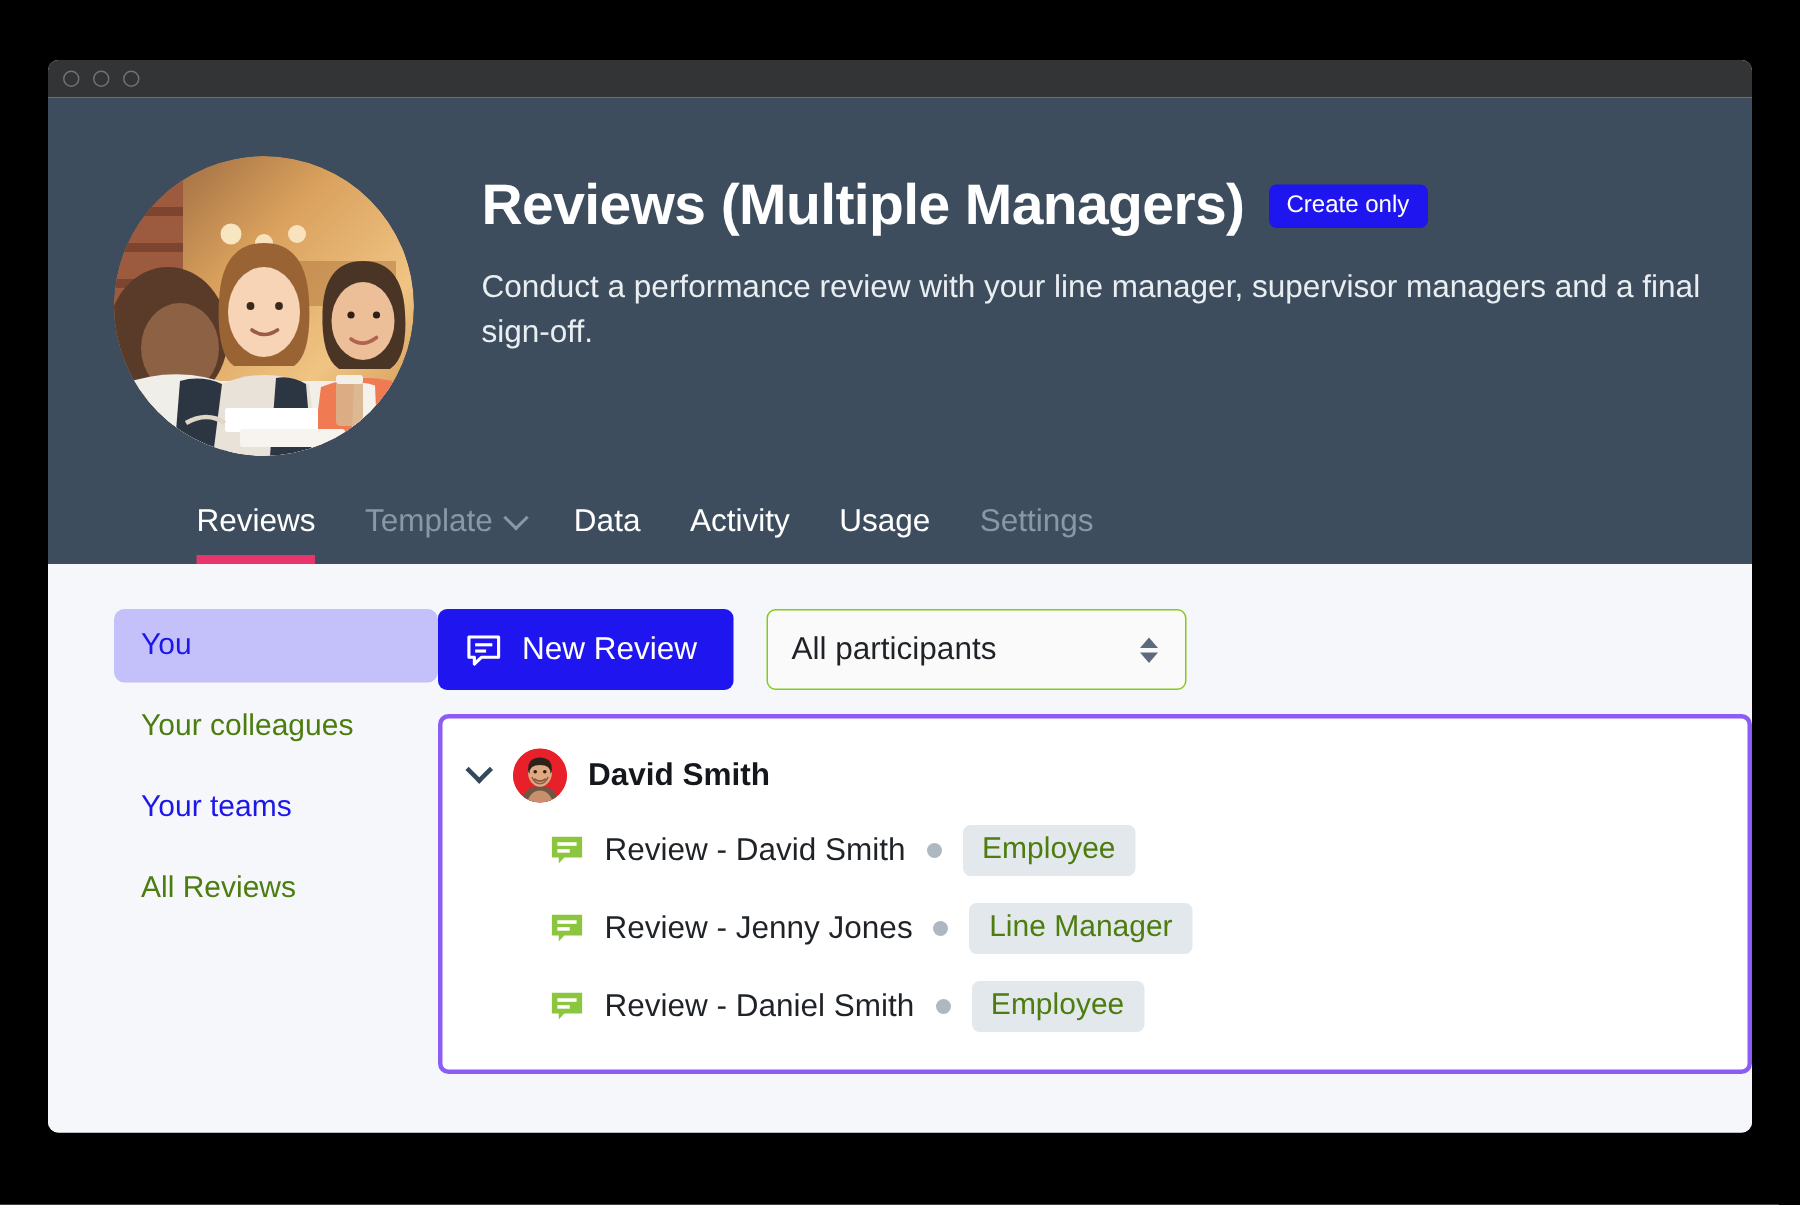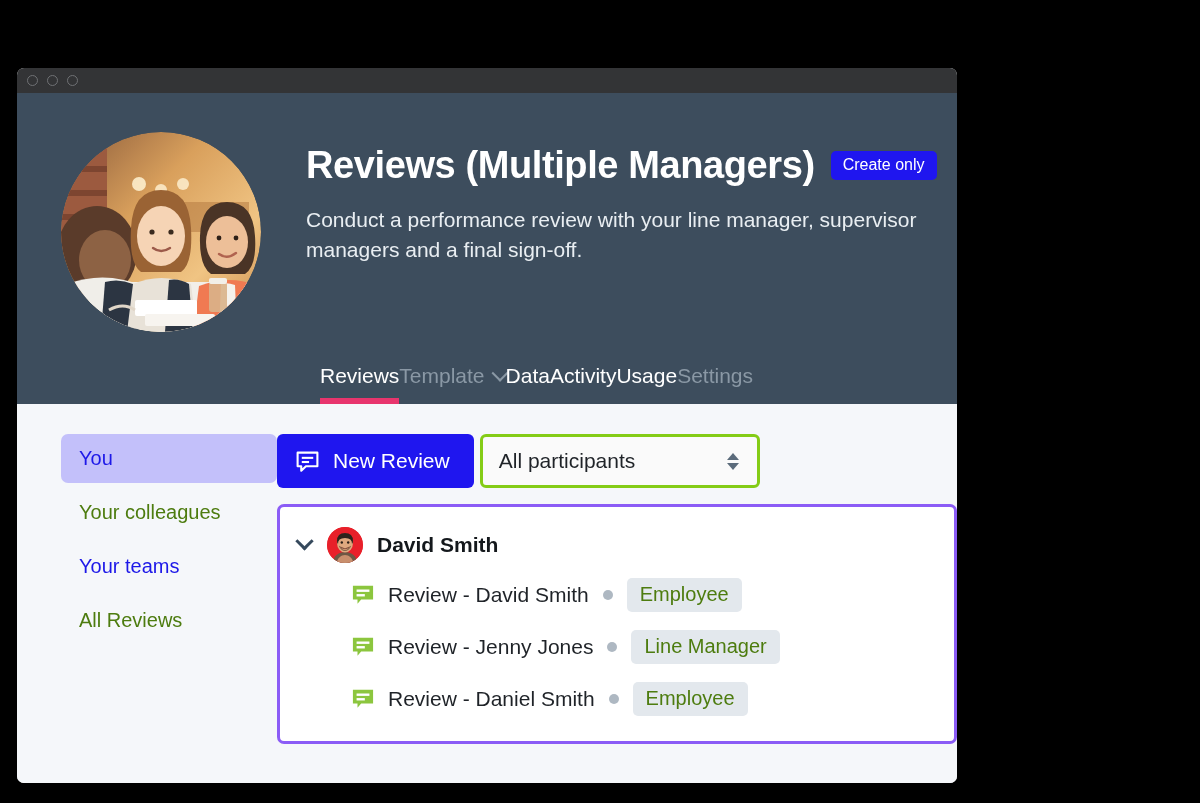--- a/index.html
+++ b/index.html
@@ -6,26 +6,25 @@
   html, body {
     width: 1200px; height: 803px;
     background: #000000;
     font-family: "Liberation Sans", sans-serif;
     overflow: hidden;
   }
 
   
   .window {
     position: absolute;
-    left: 17px; top: 40px;
-    width: 940px; height: 715px;
+    left: 32px; top: 40px;
+    width: 1136px; height: 715px;
     background: #f5f7fa;
     border-radius: 7px;
     overflow: hidden;
-    margin-top: 28px;
   }
   .titlebar {
     height: 25px;
     background: #333436;
     display: flex;
     align-items: center;
     padding-left: 10px;
     gap: 9px;
   }
   .dot {
@@ -84,23 +83,23 @@
     font-size: 21px;
     line-height: 1.45;
     color: #e9eef2;
     max-width: 815px;
   }
 
   
   .tabs {
     display: flex;
     align-items: flex-end;
+    gap: 33px;
     padding: 34px 0 0 99px;
     height: 72px;
-    justify-content: center;
   }
   .tab {
     font-size: 21px;
     color: #ffffff;
     padding-bottom: 16px;
     position: relative;
     display: flex;
     align-items: center;
     gap: 9px;
     white-space: nowrap;
@@ -145,41 +144,41 @@
     background: #c3c0fa;
     color: #1d18e8;
   }
   .side-item.link { color: #1d18e8; }
 
   .main { flex: 1; padding-right: 0; }
 
   .toolbar {
     display: flex;
     align-items: center;
-    gap: 6px;
+    gap: 22px;
     margin-bottom: 16px;
   }
   .btn-new {
     background: #1f16ef;
     color: #ffffff;
     border: none;
     border-radius: 6px;
     font-size: 21px;
     font-family: inherit;
     height: 54px;
     padding: 0 24px 0 18px;
     display: flex;
     align-items: center;
     gap: 13px;
     cursor: pointer;
     white-space: nowrap;
   }
   .select {
     background: #fafafa;
-    border: 3px solid #84cc16;
+    border: 1px solid #84cc16;
     border-radius: 6px;
     height: 54px;
     font-size: 21px;
     color: #1f2328;
     display: flex;
     align-items: center;
     padding: 0 16px;
     position: relative;
     cursor: pointer;
     white-space: nowrap;

